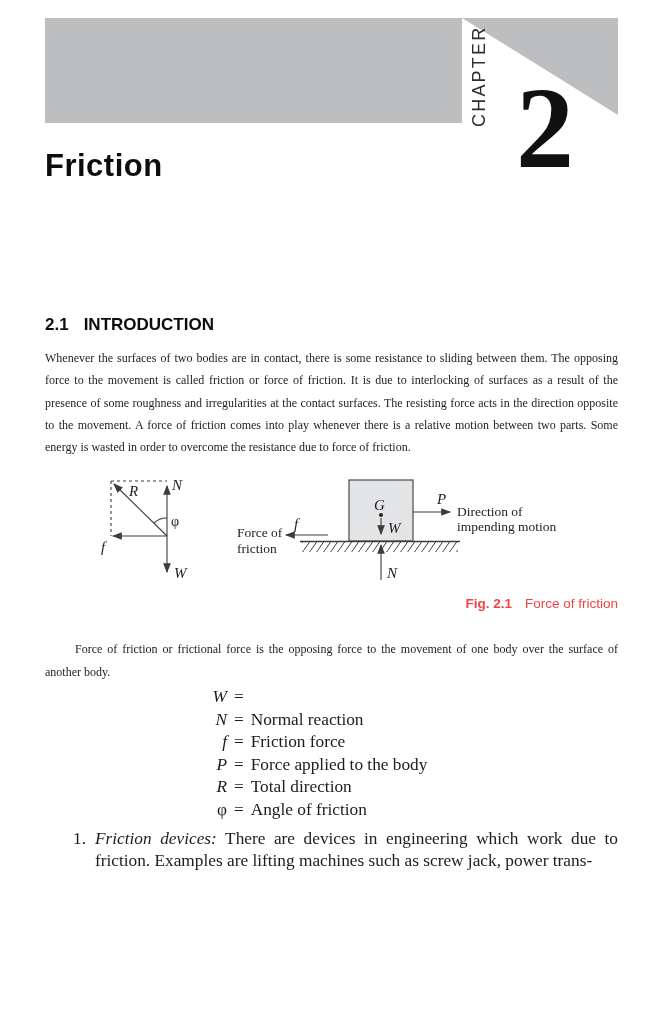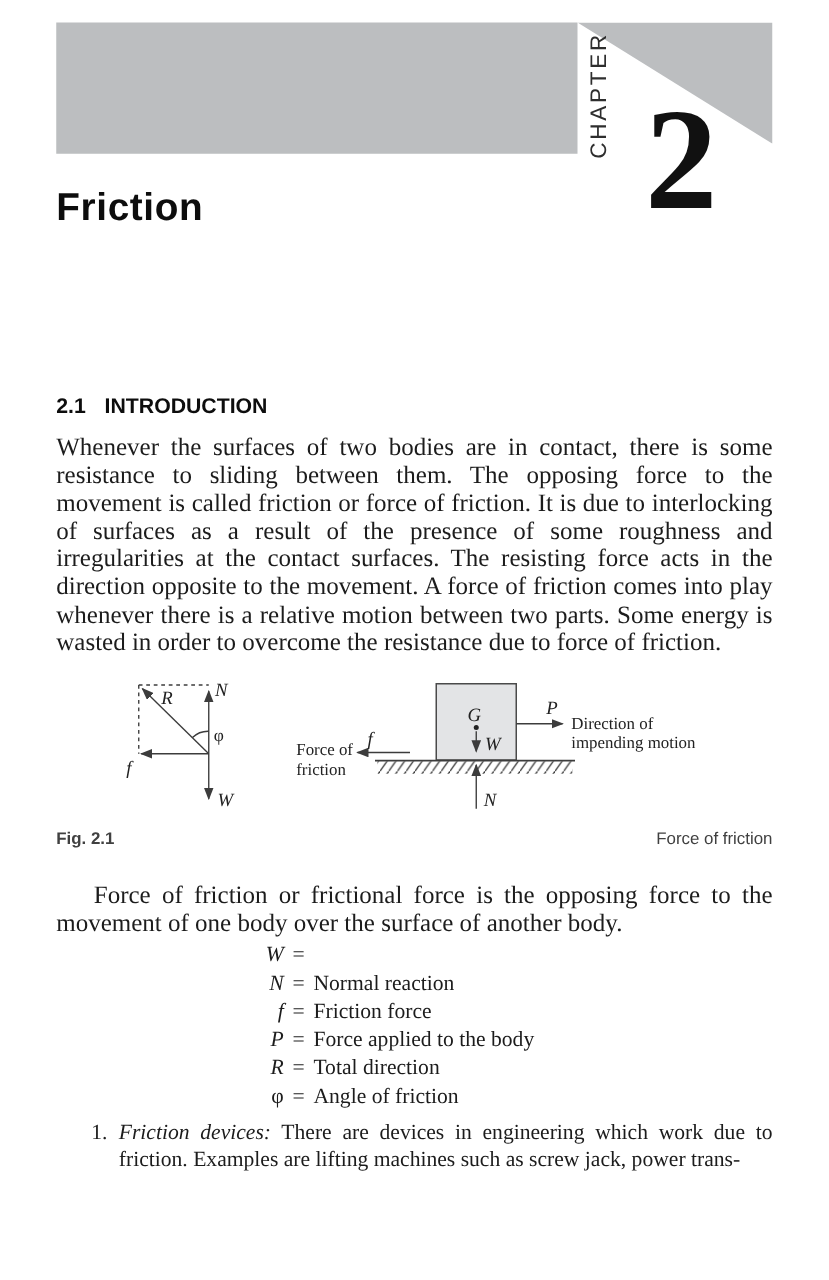--- a/index.html
+++ b/index.html
@@ -22,31 +22,31 @@
   
   .content{position:absolute;left:45px;top:12px;width:573px;}
 
   h2{margin:0;font-family:"Liberation Sans",sans-serif;font-weight:bold;
      font-size:17px;line-height:22px;color:#0d0d0d;}
   h2 .h-num{margin-right:15px;}
   h2.intro-h{padding-top:302px;}
   h2.sub-h{margin-top:22px;}
   h2.sub-h .h-num{margin-right:13px;}
 
-  p{margin:0;font-size:20px;line-height:22.3px;}
+  p{margin:0;font-size:12px;line-height:22.3px;}
   .para1{margin-top:11px;text-align:justify;}
   .para2{margin-top:26px;text-indent:30px;text-align:justify;}
   .para3{margin-top:2px;text-indent:30px;}
   .lead{margin-top:8px;}
 
   
   figure{margin:12px 0 0 0;padding:0;}
   figure svg{display:block;}
-  .figcap{margin-top:10px;display:flex;justify-content:space-between;gap:13px;
-        font-family:"Liberation Sans",sans-serif;font-size:13.5px;line-height:17px;color:#404040;}
+  .figcap{margin-top:10px;display:flex;justify-content:flex-end;gap:13px;
+        font-family:"Liberation Sans",sans-serif;font-size:13.5px;line-height:17px;color:#ef4444;}
   .figcap .cap-label{font-weight:bold;}
 
   .sym{font-family:"Liberation Serif",serif;font-style:italic;font-size:15px;fill:#222;}
   .lbl{font-family:"Liberation Serif",serif;font-size:13.5px;fill:#222;}
   .phi-lbl{font-family:"Liberation Serif",serif;font-size:14px;fill:#222;}
 
   
   .defs{margin-top:3px;}
   .def-row{display:flex;margin-left:158px;font-size:17.3px;line-height:22.6px;}
   .def-sym{width:24px;text-align:right;font-style:italic;}

